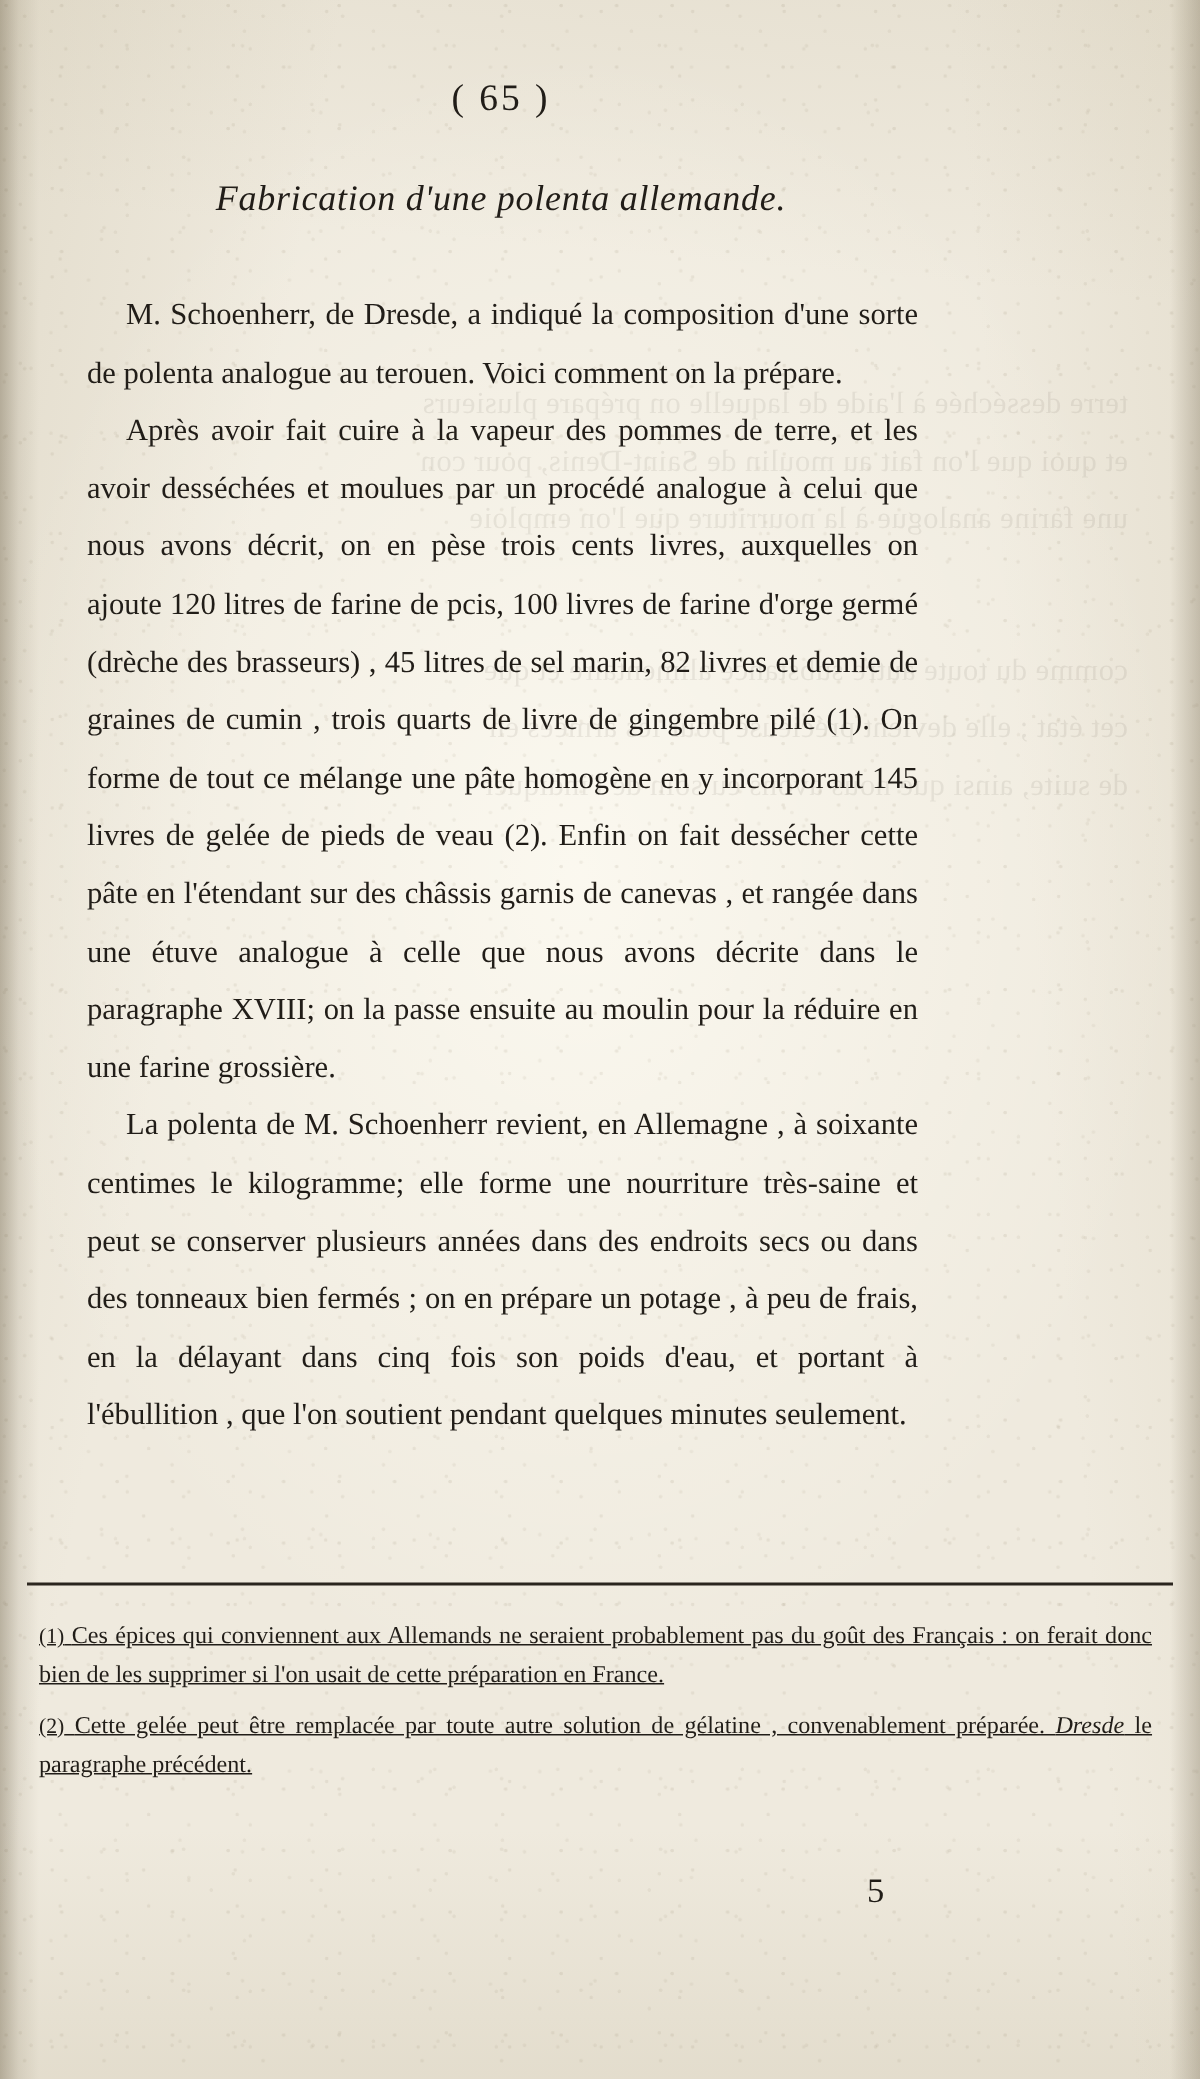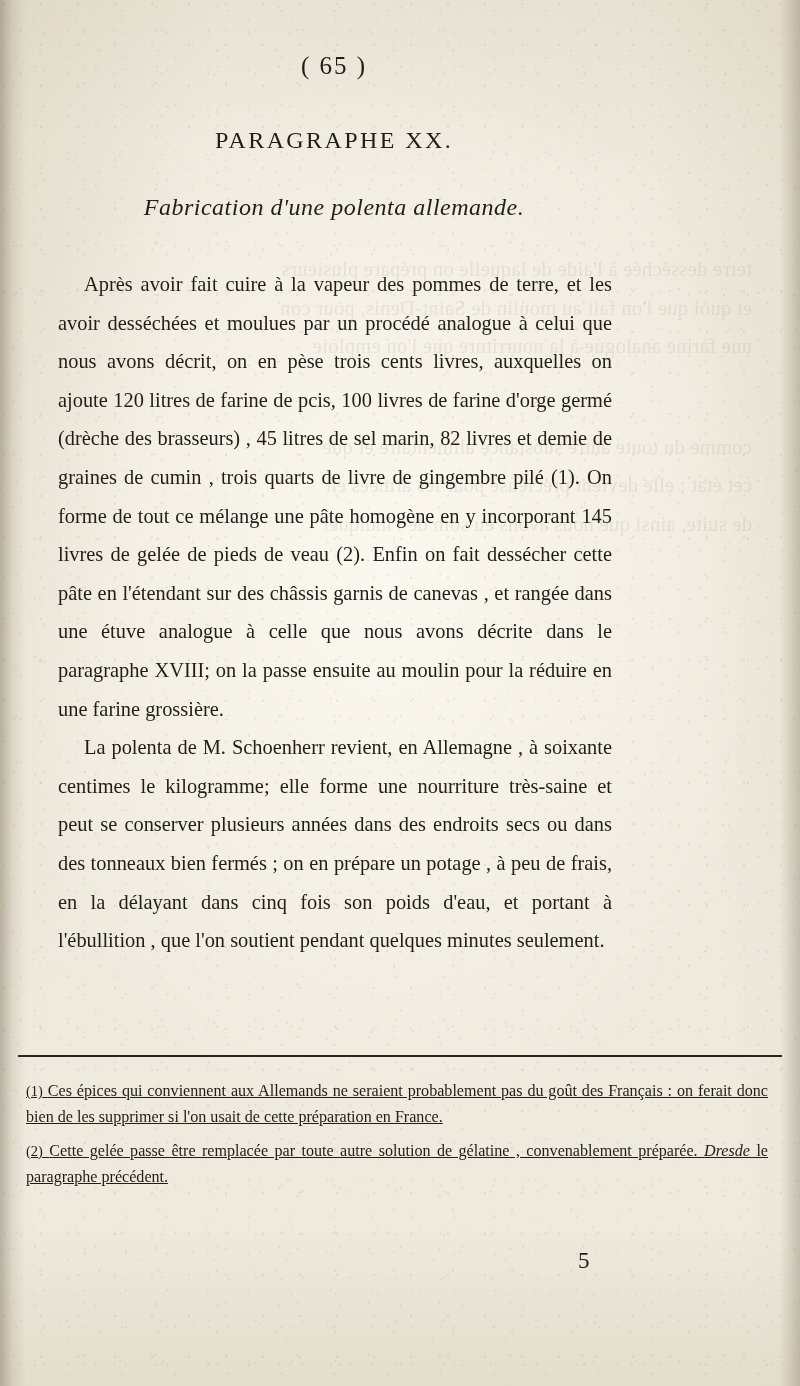--- a/index.html
+++ b/index.html
@@ -145,40 +145,40 @@
     <div>une farine analogue à la nourriture que l'on emploie</div>
     <div class="st2">comme du toute autre substance alimentaire et que</div>
     <div>cet état ; elle devient précieuse pour les armées en</div>
     <div>de suite, ainsi que nous avons eu soin de l'indiquer</div>
   </div>
 
   <div class="content">
 
     <div class="page-number">( 65 )</div>
 
-    <div class="section-title">PARAGRAPHE XX.</div>
 
     <div class="section-subtitle">Fabrication d'une polenta allemande.</div>
 
     <div class="body">
+      <p>M. Schoenherr, de Dresde, a indiqué la composition d'une sorte de polenta analogue au terouen. Voici comment on la prépare.</p>
       <p>Après avoir fait cuire à la vapeur des pommes de terre, et les avoir desséchées et moulues par un procédé analogue à celui que nous avons décrit, on en pèse trois cents livres, auxquelles on ajoute 120 litres de farine de pcis, 100 livres de farine d'orge germé (drèche des brasseurs) , 45 litres de sel marin, 82 livres et demie de graines de cumin , trois quarts de livre de gingembre pilé (1). On forme de tout ce mélange une pâte homogène en y incorporant 145 livres de gelée de pieds de veau (2). Enfin on fait dessécher cette pâte en l'étendant sur des châssis garnis de canevas , et rangée dans une étuve analogue à celle que nous avons décrite dans le paragraphe XVIII; on la passe ensuite au moulin pour la réduire en une farine grossière.</p>
       <p>La polenta de M. Schoenherr revient, en Allemagne , à soixante centimes le kilogramme; elle forme une nourriture très-saine et peut se conserver plusieurs années dans des endroits secs ou dans des tonneaux bien fermés ; on en prépare un potage , à peu de frais, en la délayant dans cinq fois son poids d'eau, et portant à l'ébullition , que l'on soutient pendant quelques minutes seulement.</p>
     </div>
   </div>
 
   <div class="footnote-rule"></div>
 
   <div class="footnotes">
     <p>
       <span class="fn-mark">(1)</span>
       <span>Ces épices qui conviennent aux Allemands ne seraient probablement pas du goût des Français : on ferait donc bien de les supprimer si l'on usait de cette préparation en France.</span>
     </p>
     <p>
       <span class="fn-mark">(2)</span>
-      <span>Cette gelée passe être remplacée par toute autre solution de gélatine , convenablement préparée. </span><span class="it">Dresde</span><span> le paragraphe précédent.</span>
+      <span>Cette gelée peut être remplacée par toute autre solution de gélatine , convenablement préparée. </span><span class="it">Dresde</span><span> le paragraphe précédent.</span>
     </p>
   </div>
 
   <div class="signature">5</div>
 
   <div id="grain"></div>
   <div id="gutter"></div>
   <div id="edgeR"></div>
 </div>
 

